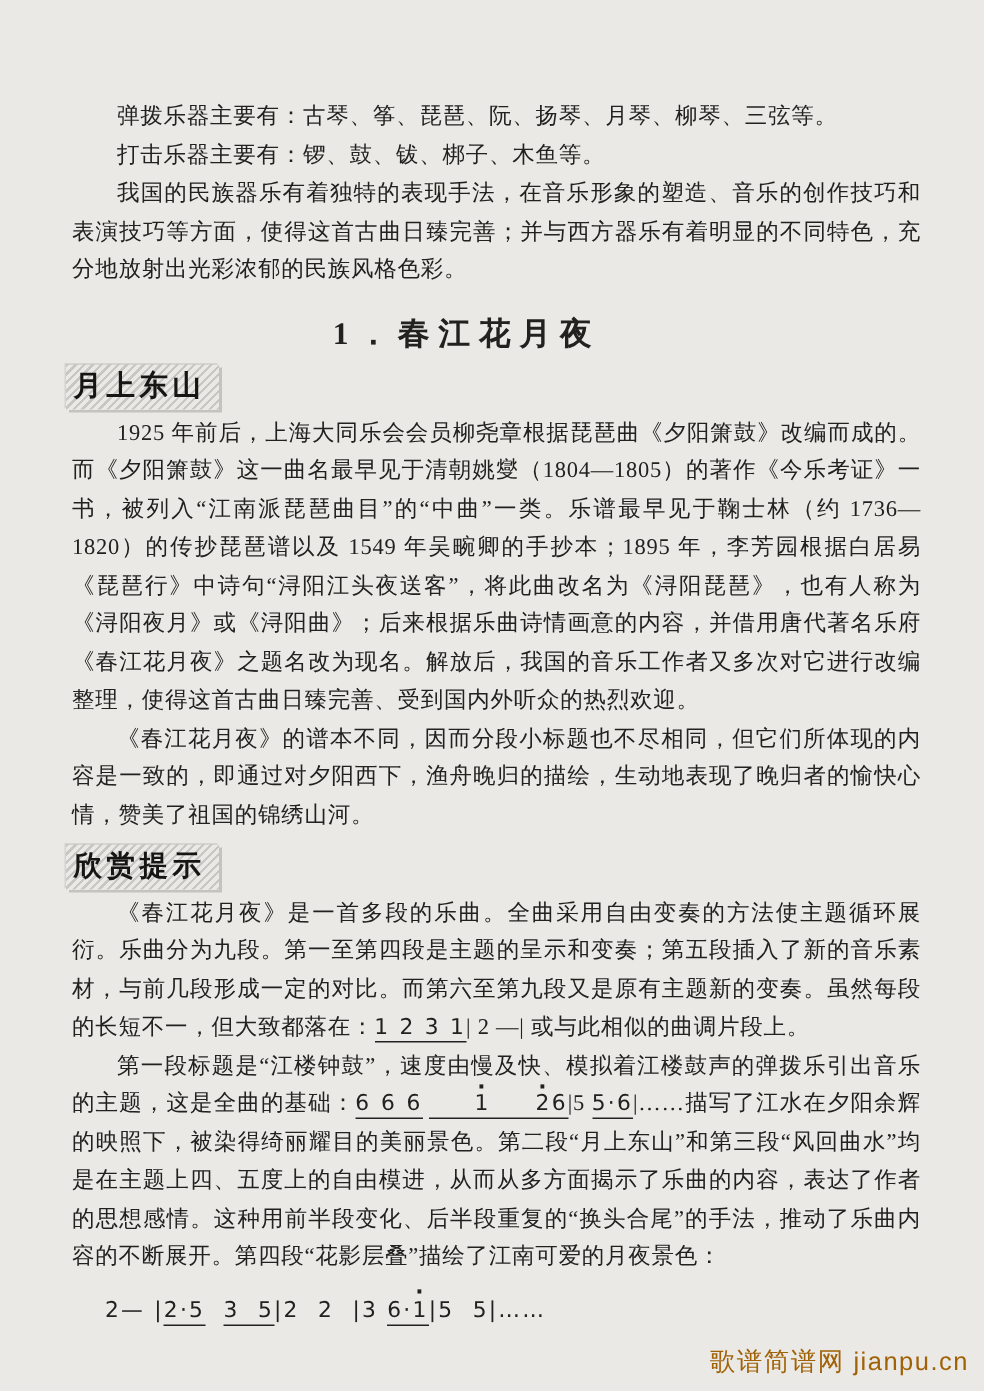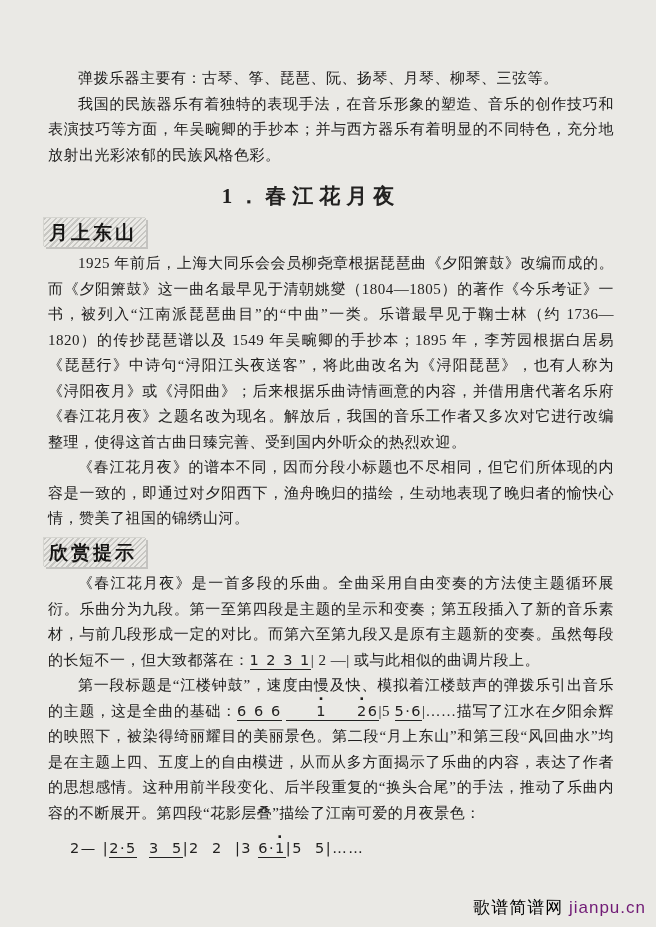--- a/index.html
+++ b/index.html
@@ -75,30 +75,31 @@
     transform:translateX(-50%);
     font-weight:bold;
   }
   .watermark{
     position:absolute;
     right:10px; bottom:8px;
     font-size:17px;
     letter-spacing:1px;
     font-family:"Liberation Sans","DejaVu Sans",sans-serif;
   }
-  .wm-cn{color:#000000;}
-  .wm-en{color:#701a75;}
+  .wm-cn{color:#a16207;}
+  .wm-en{color:#a16207;}
 </style>
 </head>
 <body>
 
 <div class="scan">
 
   <p class="line">弹拨乐器主要有：古琴、筝、琵琶、阮、扬琴、月琴、柳琴、三弦等。</p>
-  <p class="para">我国的民族器乐有着独特的表现手法，在音乐形象的塑造、音乐的创作技巧和表演技巧等方面，年吴畹卿的手抄本；并与西方器乐有着明显的不同特色，充分地放射出光彩浓郁的民族风格色彩。</p>
+  <p class="line">打击乐器主要有：锣、鼓、钹、梆子、木鱼等。</p>
+  <p class="para">我国的民族器乐有着独特的表现手法，在音乐形象的塑造、音乐的创作技巧和表演技巧等方面，使得这首古曲日臻完善；并与西方器乐有着明显的不同特色，充分地放射出光彩浓郁的民族风格色彩。</p>
 
   <h2 class="piece-title">1．春江花月夜</h2>
 
   <div>
     <span class="sec-heading">月上东山</span>
   </div>
   <p class="para">1925 年前后，上海大同乐会会员柳尧章根据琵琶曲《夕阳箫鼓》改编而成的。而《夕阳箫鼓》这一曲名最早见于清朝姚燮（1804—1805）的著作《今乐考证》一书，被列入“江南派琵琶曲目”的“中曲”一类。乐谱最早见于鞠士林（约 1736—1820）的传抄琵琶谱以及 1549 年吴畹卿的手抄本；1895 年，李芳园根据白居易《琵琶行》中诗句“浔阳江头夜送客”，将此曲改名为《浔阳琵琶》，也有人称为《浔阳夜月》或《浔阳曲》；后来根据乐曲诗情画意的内容，并借用唐代著名乐府《春江花月夜》之题名改为现名。解放后，我国的音乐工作者又多次对它进行改编整理，使得这首古曲日臻完善、受到国内外听众的热烈欢迎。</p>
   <p class="para">《春江花月夜》的谱本不同，因而分段小标题也不尽相同，但它们所体现的内容是一致的，即通过对夕阳西下，渔舟晚归的描绘，生动地表现了晚归者的愉快心情，赞美了祖国的锦绣山河。</p>
 
   <div>

